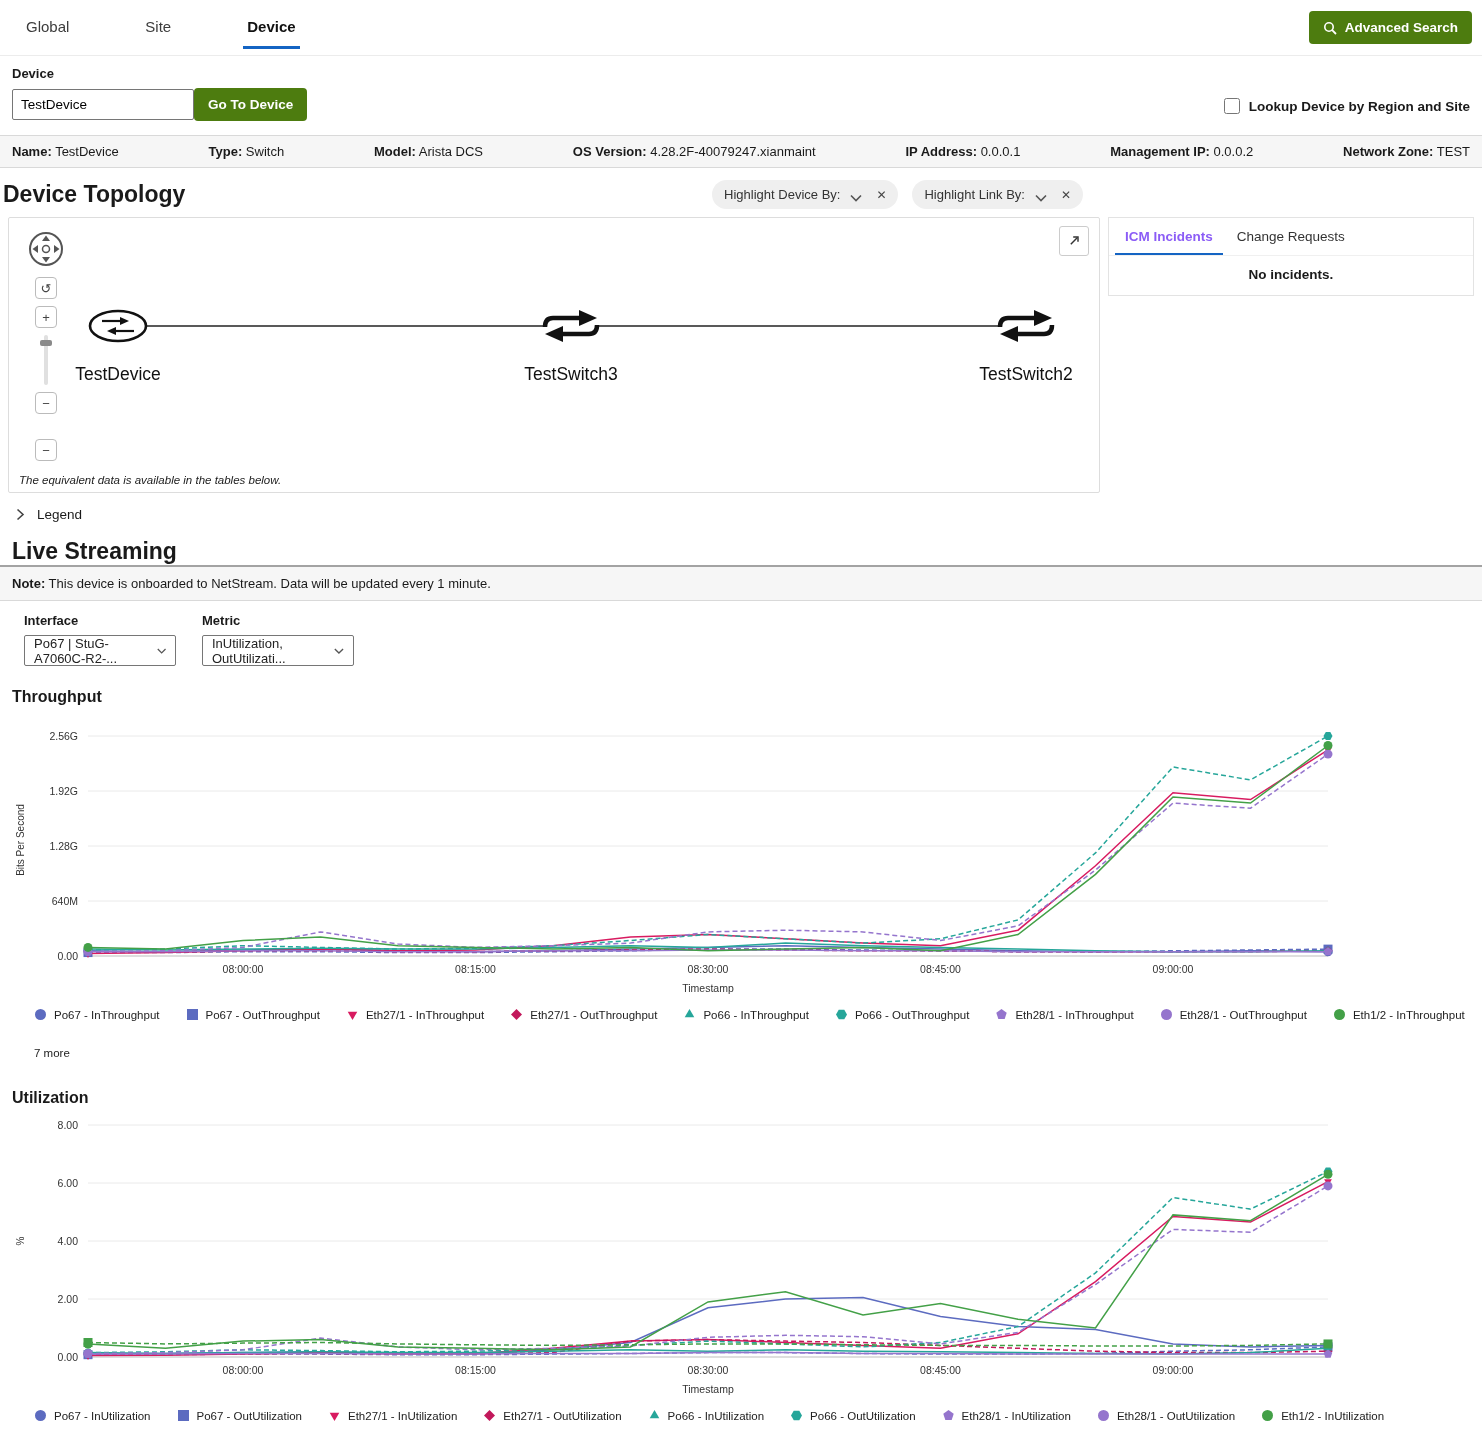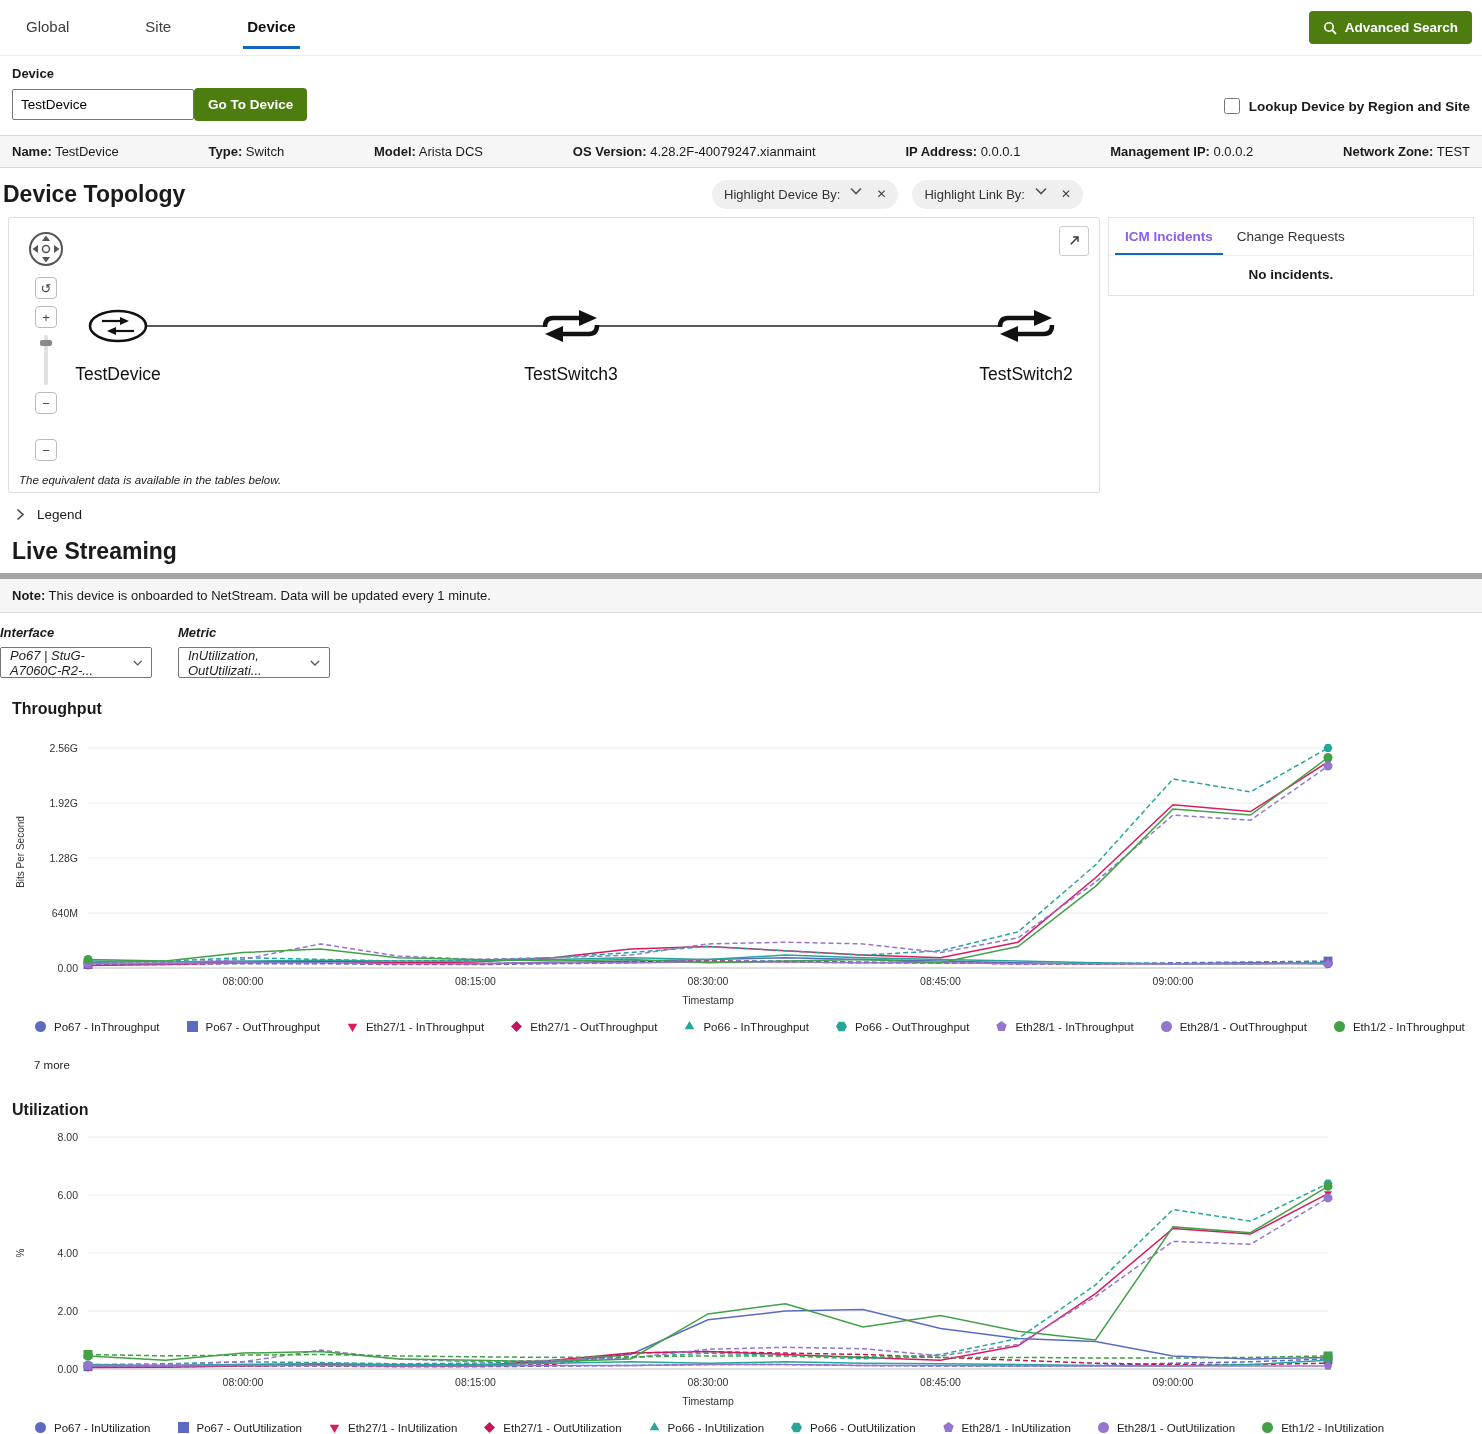--- a/index.html
+++ b/index.html
@@ -15,40 +15,40 @@
   .search-left .row { display:flex; align-items:center; }
   .device-input { width:182px; height:31px; border:1px solid #767676; border-radius:2px; padding:0 8px; font-size:13.5px; font-family:inherit; }
   .go-btn { }
   .lookup { display:flex; align-items:center; gap:9px; font-weight:bold; font-size:13.5px; padding-bottom:7px; }
   .lookup input { width:16px; height:16px; margin:0; }
   .info-bar { display:flex; justify-content:space-between; background:#f6f6f6; border-top:1px solid #d9d9d9; border-bottom:1px solid #d9d9d9; padding:8px 12px; font-size:13px; }
   .info-item b { font-weight:bold; }
   .topo-head { display:flex; align-items:center; padding:12px 3px 8px; }
   h2.sec-title { font-size:23px; margin:0; font-weight:bold; }
   .pill-group { display:flex; gap:14px; margin-left:auto; margin-right:396px; }
-  .pill { display:flex; align-items:flex-start; gap:10px; background:#efefef; border-radius:16px; padding:7px 12px; font-size:13px; color:#333; cursor:pointer; }
+  .pill { display:flex; align-items:flex-end; gap:10px; background:#efefef; border-radius:16px; padding:7px 12px; font-size:13px; color:#333; cursor:pointer; }
   .pill .x { font-size:12px; color:#444; padding-left:4px; }
   .topo-row { display:flex; padding:0 8px; gap:8px; align-items:flex-start; }
   .topo-box { position:relative; flex:0 0 1092px; height:276px; border:1px solid #ddd; border-radius:2px; background:#fff; }
   .topo-canvas { position:absolute; left:0; top:0; }
   .topo-controls { position:absolute; left:16px; top:10px; display:flex; flex-direction:column; align-items:center; gap:7px; z-index:2; }
   .ctrl-btn { width:22px; height:22px; border:1px solid #bbb; background:#fff; border-radius:4px; font-size:13px; line-height:1; display:flex; align-items:center; justify-content:center; color:#444; padding:0; cursor:pointer; }
   .slider-track { width:4px; height:50px; background:#e0e0e0; border-radius:2px; position:relative; }
   .slider-handle { position:absolute; top:5px; left:-4px; width:12px; height:6px; background:#8a8a8a; border-radius:2px; }
   .expand-btn { position:absolute; right:10px; top:8px; width:30px; height:30px; border:1px solid #ccc; background:#fff; border-radius:3px; display:flex; align-items:center; justify-content:center; cursor:pointer; z-index:2; }
   .node-label { position:absolute; top:146px; font-size:17.5px; color:#111; transform:translateX(-50%); white-space:nowrap; }
   .topo-note { position:absolute; left:10px; bottom:6px; font-style:italic; font-size:11.5px; color:#222; }
   .incident-panel { flex:1; border:1px solid #e3e3e3; background:#fff; }
   .panel-tabs { display:flex; gap:4px; border-bottom:1px solid #f0f0f0; padding:0 6px; }
   .panel-tab { padding:11px 10px 9px; font-size:13.5px; color:#333; cursor:pointer; }
   .panel-tab.active { font-weight:bold; color:#8b5cf6; border-bottom:2px solid #1464c3; }
   .panel-empty { text-align:center; font-weight:bold; font-size:13.5px; padding:11px 0 13px; }
   .legend-toggle { display:flex; align-items:center; gap:12px; padding:14px 16px 10px; font-size:13.5px; cursor:pointer; }
-  .note-bar { background:#f6f6f6; border-top:6px solid #a3a3a3; border-bottom:1px solid #d9d9d9; padding:9px 12px; font-size:13px; margin-top:8px; }
-  .controls-row { display:flex; gap:26px; padding:12px 0 2px;font-style:italic; }
+  .note-bar { background:#f6f6f6; border-top:2px solid #a3a3a3; border-bottom:1px solid #d9d9d9; padding:9px 12px; font-size:13px; }
+  .controls-row { display:flex; gap:26px; padding:12px 24px 2px; }
   .select-box { width:152px; height:31px; border:1px solid #767676; border-radius:2px; display:flex; align-items:center; justify-content:space-between; padding:0 9px; font-size:13px; color:#222; cursor:pointer; }
   .chart-title { font-size:16px; font-weight:bold; margin:20px 12px 4px; }
   .chart-wrap { padding:0 8px; }
   .legend { display:flex; align-items:center; gap:26px; padding:2px 0 10px 26px; font-size:11.5px; color:#222; flex-wrap:wrap; }
   .legend-item { display:flex; align-items:center; gap:7px; cursor:pointer; }
   svg text { font-family:"Liberation Sans", sans-serif; }
 </style>
 </head>
 <body>
 

